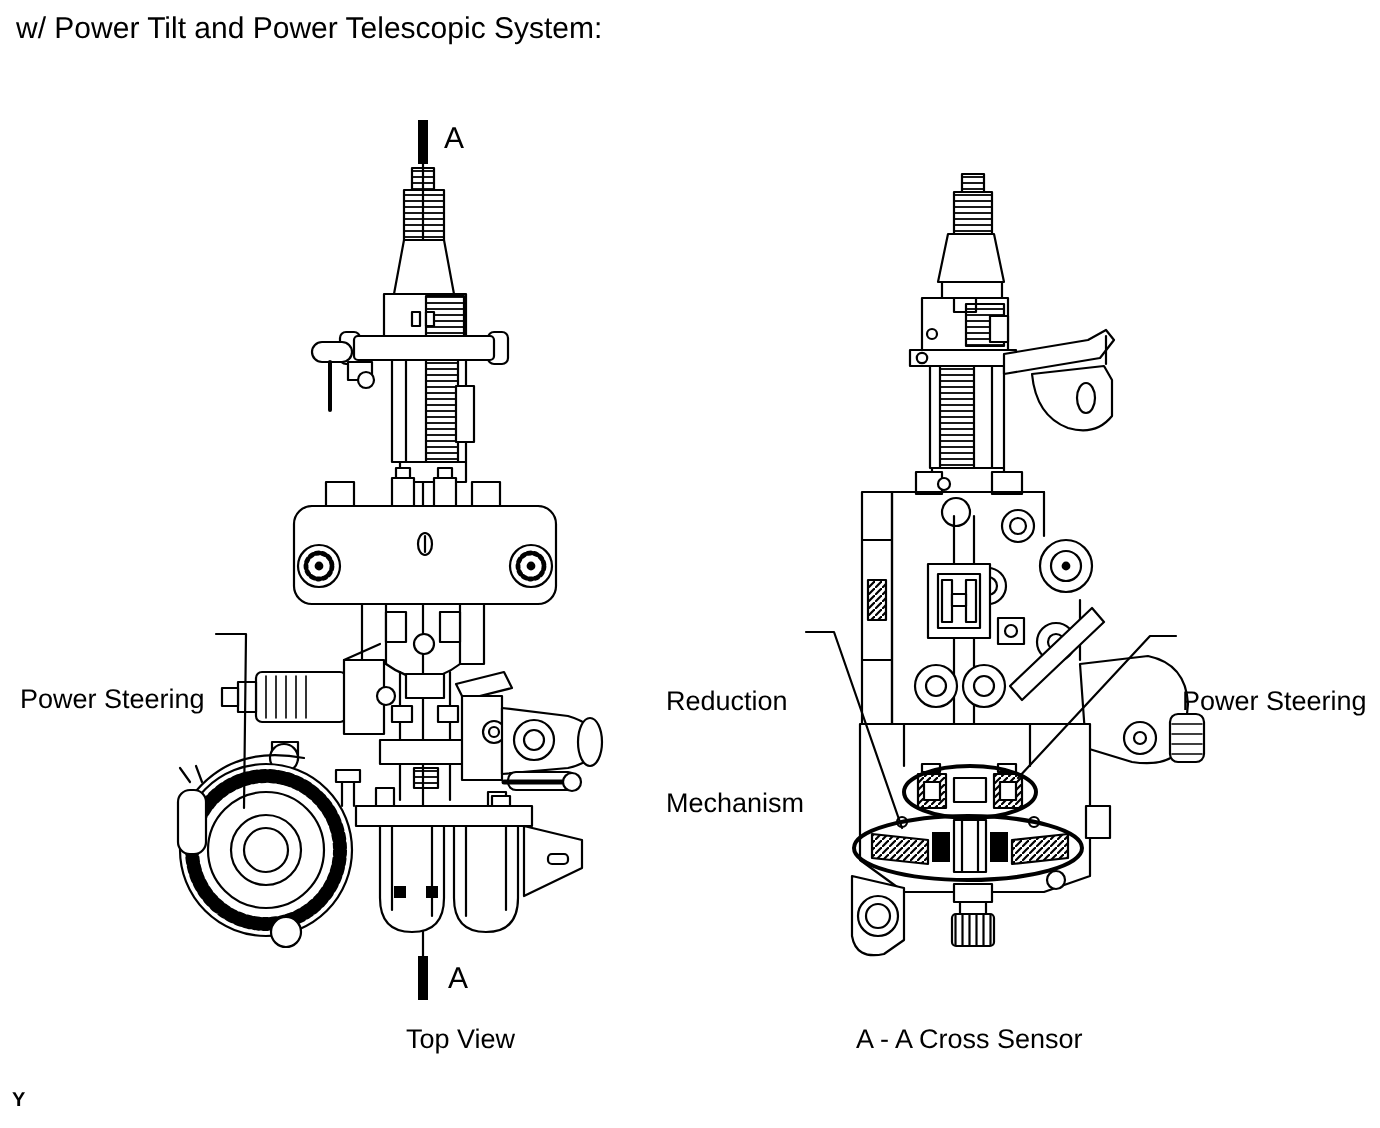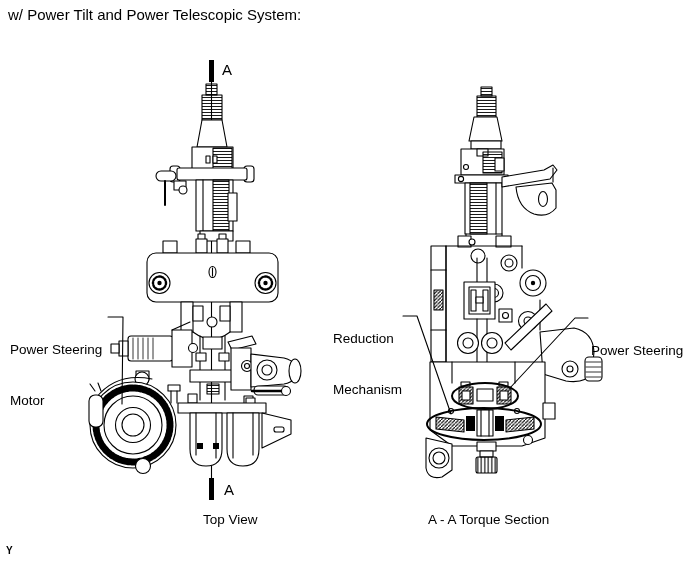--- a/index.html
+++ b/index.html
@@ -2,21 +2,21 @@
 <html><head>
 <meta charset="utf-8">
 <style>
   html,body{margin:0;padding:0;background:var(--bg,#fff);}
   #stage{position:relative;width:690px;height:564px;background:var(--bg,#fff);overflow:hidden;
          font-family:"Liberation Sans", sans-serif;color:var(--line,#000);padding-left:27px;}
   .txt{position:absolute;white-space:pre;color:var(--line,#000);}
   .title{left:8px;top:6px;font-size:15px;}
   .lbl{font-size:13.5px;line-height:17px;}
   .lbl-motor{left:10px;top:307px;}
-  .lbl-reduction{left:333px;top:296px;}
+  .lbl-reduction{left:333px;top:308px;}
   .lbl-torque{left:591px;top:308px;}
   .cap{font-size:13.5px;}
   .cap-left{left:185px;top:512px;margin-left:18px;}
   .cap-right{left:428px;top:512px;}
   .amark{font-size:15px;}
   .amark-top{left:222px;top:61px;}
   .amark-bot{left:224px;top:481px;}
   .ymark{left:6px;top:545px;font-size:10px;font-weight:600;}
   svg{position:absolute;left:0;top:0;}
   .s, .s *{stroke:var(--line,#000);}
@@ -280,29 +280,28 @@
     </g>
   </svg>
 
   <div class="txt title">w/ Power Tilt and Power Telescopic System:</div>
 
   <div class="txt amark amark-top">A</div>
   <div class="txt amark amark-bot">A</div>
 
   <div class="txt lbl lbl-motor">
     <div>Power Steering</div>
-    <div>Motor</div>
   </div>
 
   <div class="txt lbl lbl-reduction">
     <div>Reduction</div>
     <div>Mechanism</div>
   </div>
 
   <div class="txt lbl lbl-torque">
     <div>Power Steering</div>
   </div>
 
   <div class="txt cap cap-left">Top View</div>
-  <div class="txt cap cap-right">A - A Torque Section</div>
+  <div class="txt cap cap-right">A - A Cross Sensor</div>
 
   <div class="txt ymark">Y</div>
 </div>
 
 </body></html>

